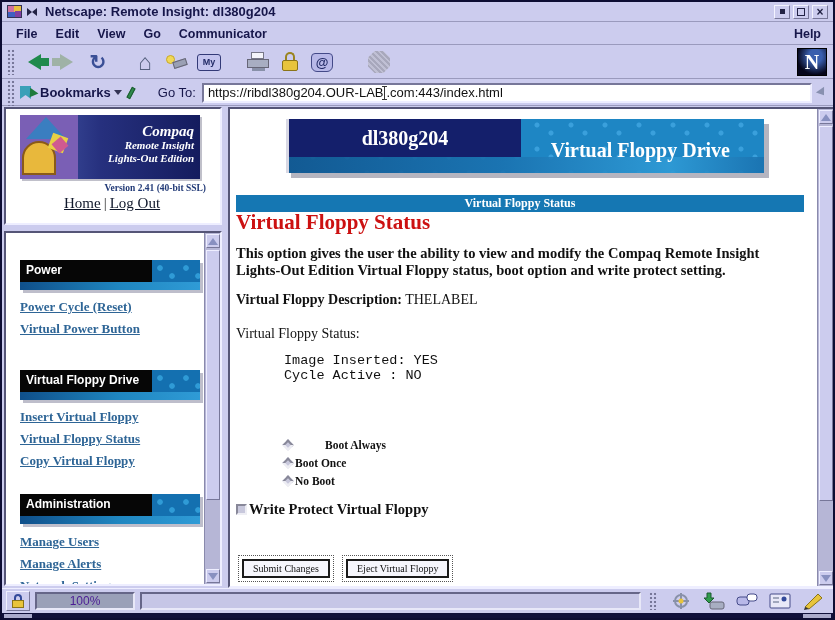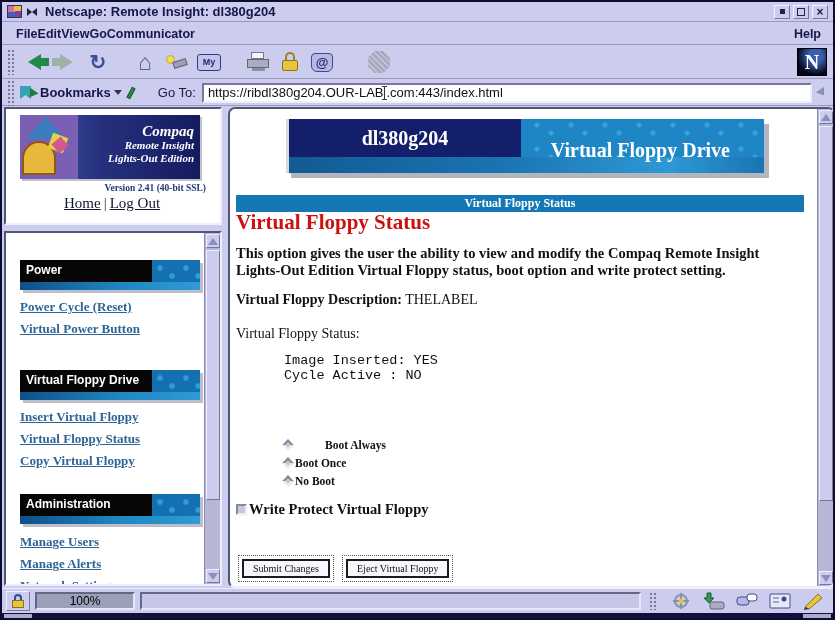--- a/index.html
+++ b/index.html
@@ -23,21 +23,21 @@
   .win-btns { margin-left:auto; display:flex; gap:3px; }
   .win-btn { width:16px; height:14px; background:#ccccee; border:1px solid;
              border-color:#f4f4ff #777799 #777799 #f4f4ff;
              display:flex; align-items:center; justify-content:center; }
   .glyph-min { width:5px; height:5px; background:#222244; }
   .glyph-max { width:8px; height:8px; border:1px solid #222244; }
   .glyph-close { font-size:12px; font-weight:bold; color:#222244; line-height:10px; }
 
   
   .menubar { position:absolute; left:0; top:21px; right:0; height:22px;
-             display:flex; align-items:center; padding:0 12px 0 14px;
+             display:flex; align-items:center; gap:18px; padding:0 12px 0 14px;
              border-bottom:1px solid #9a9abd; font-size:12.5px; font-weight:bold; color:#16164a; }
   .menu-item { cursor:default; }
   .menu-help { margin-left:auto;text-align:center; }
 
   
   .grip { width:8px; height:26px; margin:0 3px;
           background-image:radial-gradient(circle 1px at 2px 2px, #777799 0 1px, transparent 1.6px);
           background-size:4px 4px; }
 
   
@@ -96,21 +96,21 @@
   .ibeam { display:inline-block; width:1px; height:14px; background:#333; margin:0 1px; position:relative; }
   .ibeam:before, .ibeam:after { content:""; position:absolute; left:-2px; width:5px; height:1px; background:#333; }
   .ibeam:before { top:0; } .ibeam:after { bottom:0; }
   .url-dd { width:15px; height:20px; display:flex; align-items:center; justify-content:center; margin-right:4px; }
   .url-dd i { width:0; height:0; border-left:5px solid transparent; border-right:5px solid transparent; border-top:7px solid #8890b0; transform:rotate(-35deg); }
 
   
   .frame { position:absolute; background:#fff; border:2px solid; border-color:#555577 #eeeeff #eeeeff #555577; overflow:hidden; }
   #frame-logo { left:2px; top:105px; width:218px; height:118px; }
   #frame-nav  { left:2px; top:229px; width:218px; height:355px; }
-  #frame-main { left:226px; top:105px; width:607px; height:481px;border-radius:7px; }
+  #frame-main { left:226px; top:105px; width:607px; height:481px; }
 
   
   .sb { position:absolute; top:0; bottom:0; right:0; width:16px; background:#b6b6d6; border-left:1px solid #8a8aac; }
   .sb-arrow { position:absolute; left:1px; width:14px; height:14px; background:#ccccee; border:1px solid;
               border-color:#eeeeff #777799 #777799 #eeeeff; display:flex; align-items:center; justify-content:center; }
   .sb-arrow.up { top:1px; } .sb-arrow.down { bottom:1px; }
   .tri-up { width:0; height:0; border-left:5px solid transparent; border-right:5px solid transparent; border-bottom:7px solid #8890c0; }
   .tri-down { width:0; height:0; border-left:5px solid transparent; border-right:5px solid transparent; border-top:7px solid #8890c0; }
   .sb-thumb { position:absolute; left:1px; width:14px; background:#ccccee; border:1px solid; border-color:#eeeeff #777799 #777799 #eeeeff; }
 
@@ -181,21 +181,21 @@
 
   
   .statusbar { position:absolute; left:0; right:0; top:586px; height:24px;
                display:flex; align-items:center; gap:5px; padding:0 4px; border-top:1px solid #eeeeff; }
   .st-lock { width:24px; height:20px; background:#ccccee; border:1px solid;
              border-color:#f0f0ff #777799 #777799 #f0f0ff; display:flex; align-items:center; justify-content:center; }
   .minilock { position:relative; width:12px; height:14px; }
   .minilock .shackle { position:absolute; left:2px; top:0; width:8px; height:7px; border:2px solid #334a9a; border-bottom:none; border-radius:4px 4px 0 0; }
   .minilock .body { position:absolute; left:0; top:6px; width:12px; height:8px; background:#e8c43c; border:1px solid #8a7418; }
   .st-progress { width:100px; height:18px; background:#9aa0b8; border:2px solid; border-color:#666688 #e8e8f8 #e8e8f8 #666688;
-                 display:flex; align-items:center; justify-content:center; font-size:12px; color:#000000; }
+                 display:flex; align-items:center; justify-content:center; font-size:12px; color:#4c1d95; }
   .st-msg { flex:1; height:18px; background:#c6c6e6; border:2px solid; border-color:#666688 #e8e8f8 #e8e8f8 #666688; }
   .st-icons { display:flex; align-items:center; gap:9px; margin:0 4px; }
   .st-icon { width:24px; height:18px; display:flex; align-items:center; justify-content:center; }
 
   
   .bottomband { position:absolute; left:0; right:0; top:611px; height:7px; background:#10103a; }
   .corner { position:absolute; top:1px; width:28px; height:5px; background:#aaaacc; }
   .corner.l { left:2px; } .corner.r { right:2px; }
 </style>
 </head>

